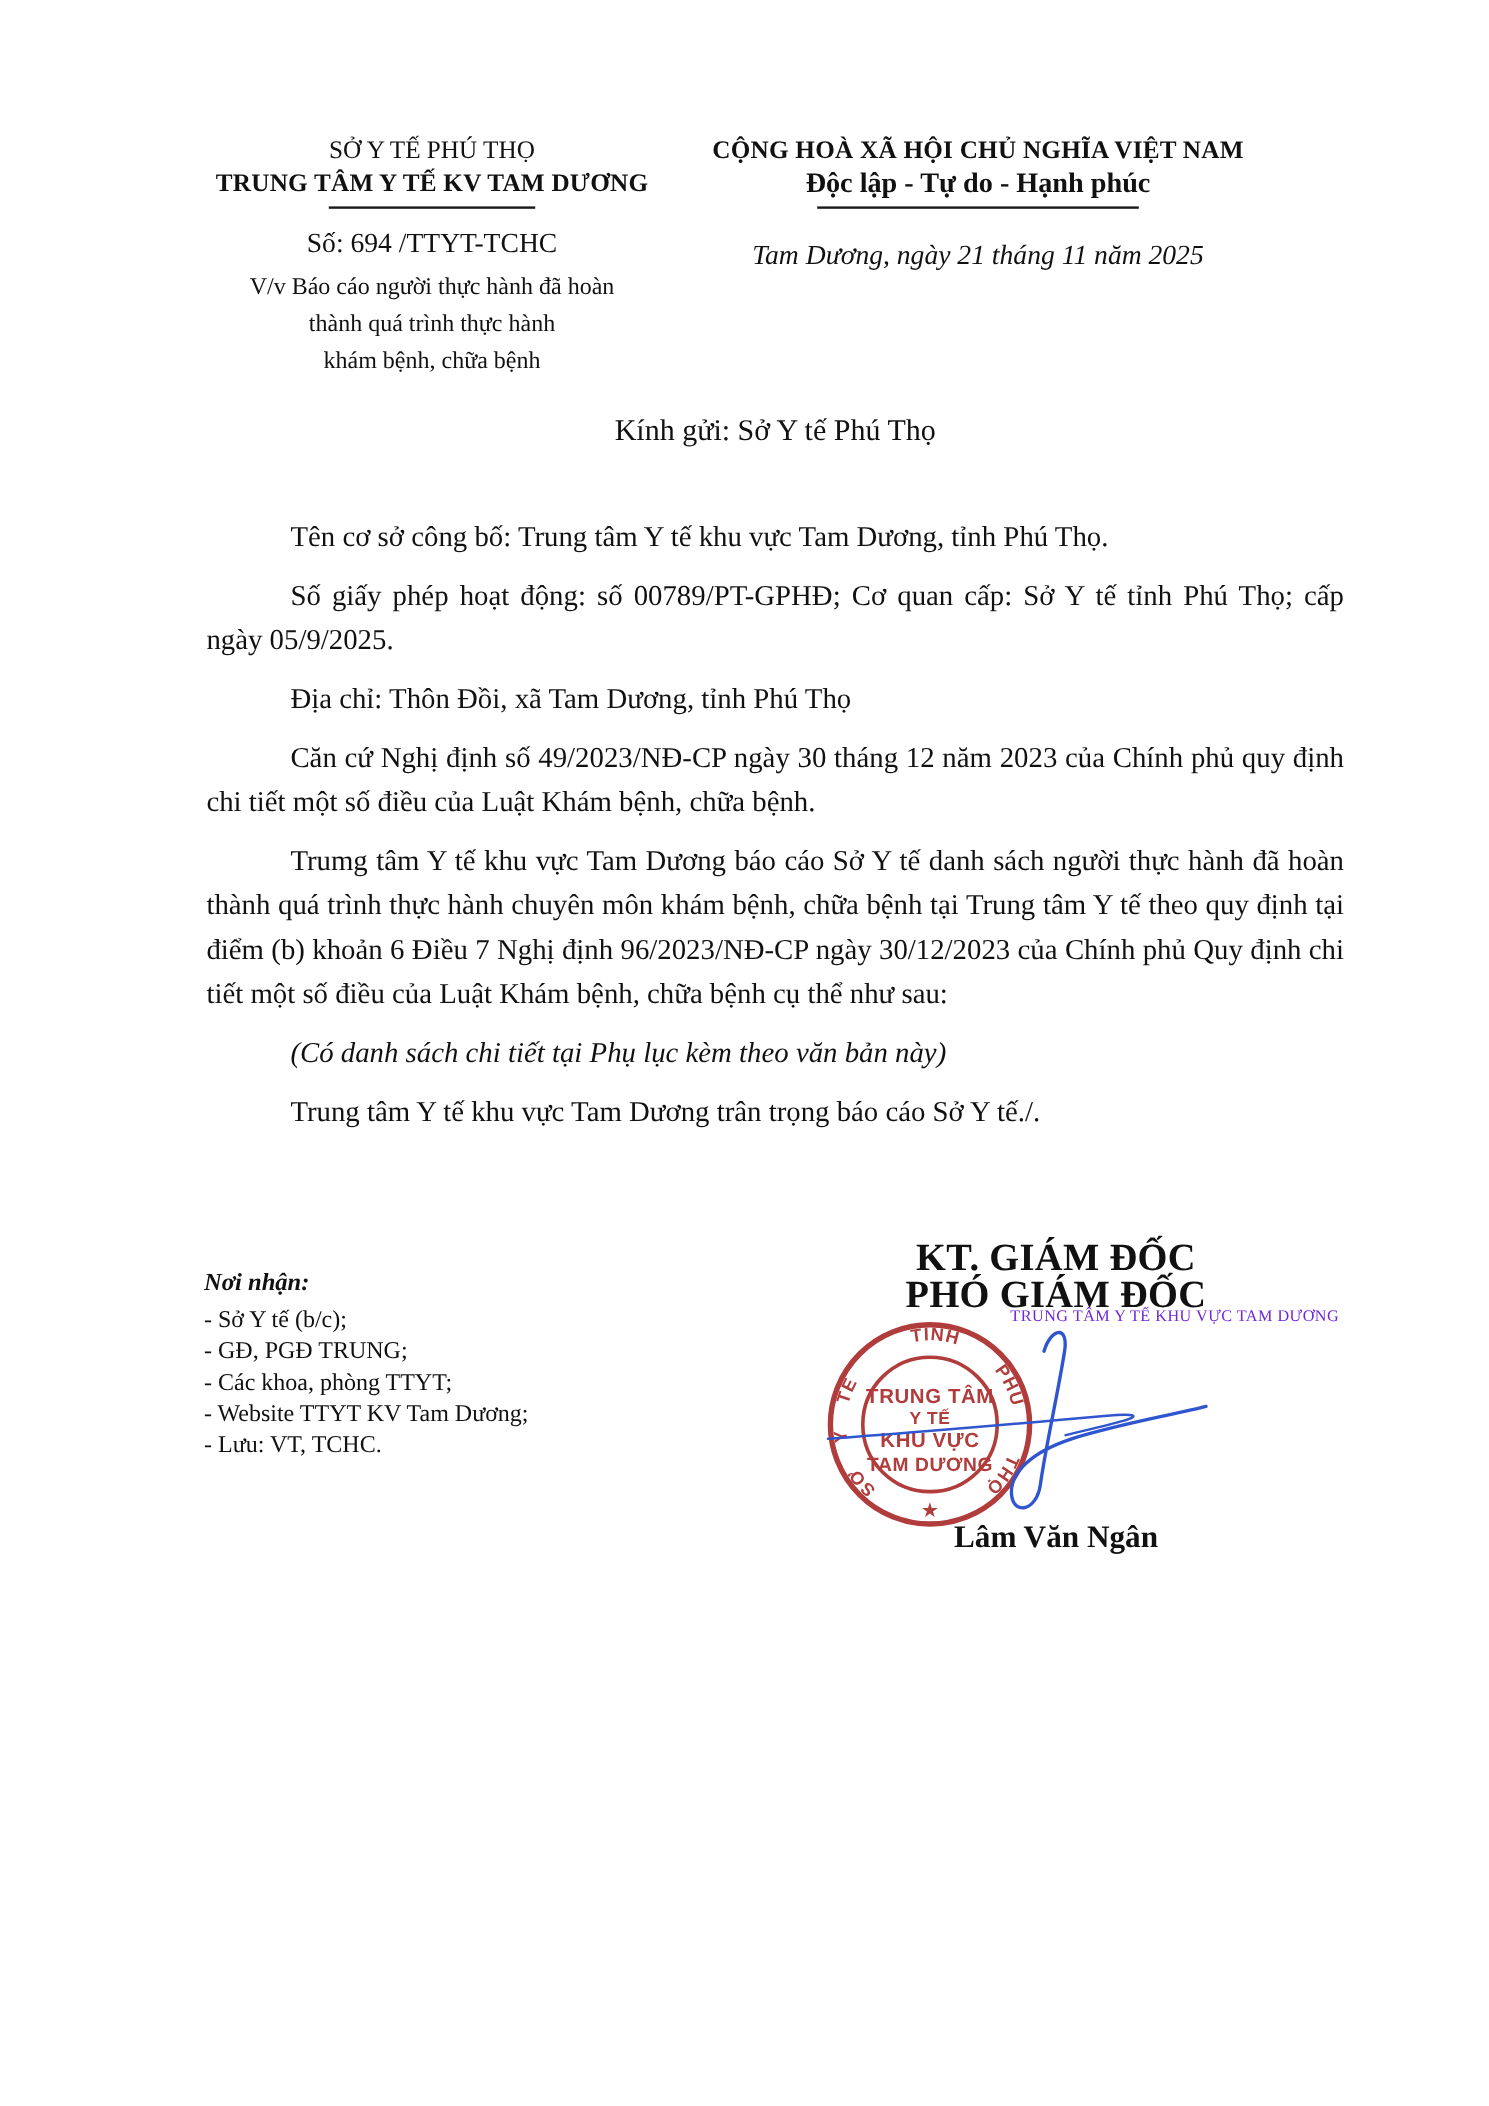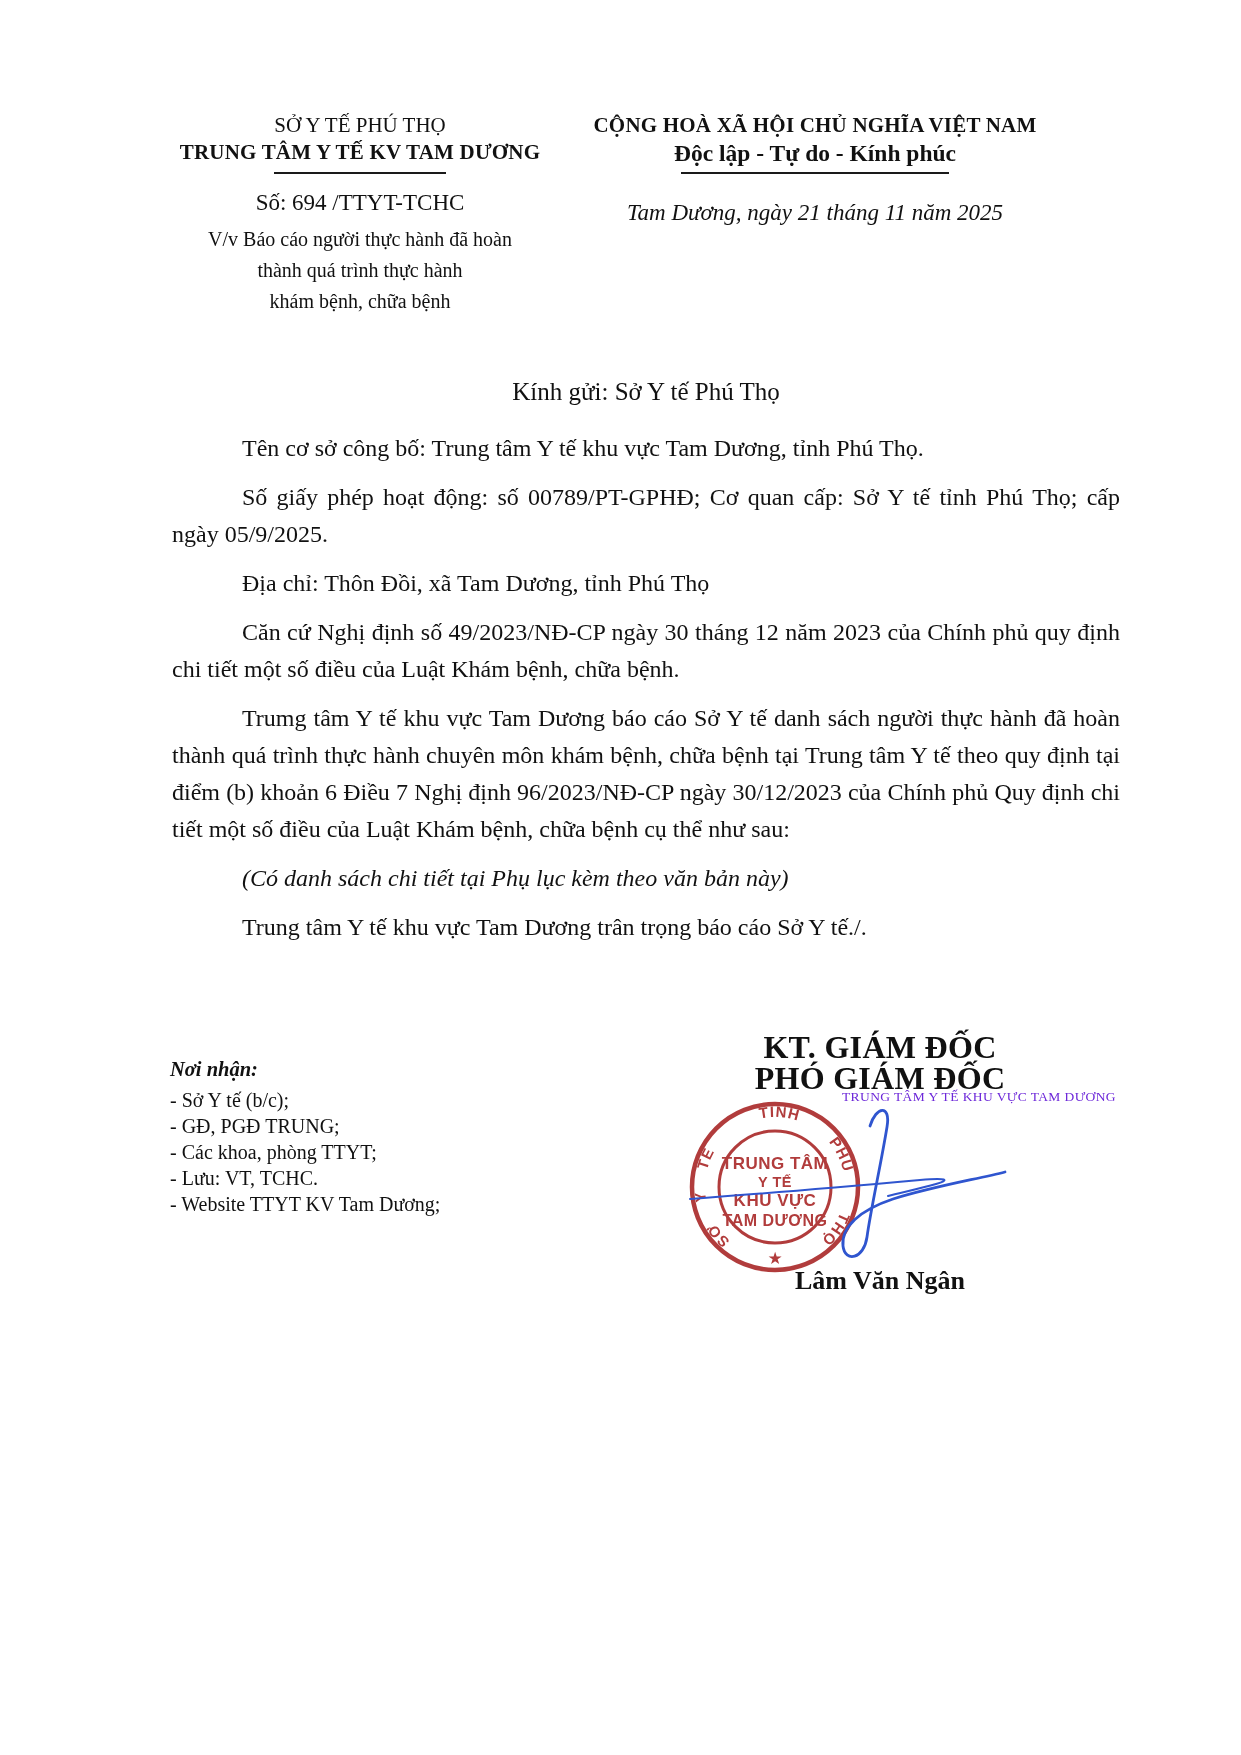--- a/index.html
+++ b/index.html
@@ -33,21 +33,21 @@
   }
   .nat-title { font-size:21px; line-height:27px; font-weight:700; letter-spacing:.2px; }
   .nat-motto { font-size:23.5px; line-height:28px; font-weight:700; }
   .rule-right {
     width:268px; height:2px; background:#1a1a1a; border:none;
     margin:5px auto 0 auto;
   }
   .place-date { font-size:23px; font-style:italic; margin-top:26px; }
   
   .salutation {
-    position:absolute; left:172px; top:378px; width:948px;
+    position:absolute; left:172px; top:346px; width:948px;
     text-align:center; font-size:25px;
   }
   .body-text {
     position:absolute; left:172px; top:430px; width:948px;
     font-size:24px; line-height:37px; text-align:justify;
   }
   .body-text p { text-indent:70px; margin:0 0 12px 0; }
   .body-text p.italic { font-style:italic; text-align:left; }
   
   .recipients {
@@ -84,21 +84,21 @@
     <div class="doc-number">Số: 694  /TTYT-TCHC</div>
     <div class="subject">
       <div>V/v Báo cáo người thực hành đã hoàn</div>
       <div>thành quá trình thực hành</div>
       <div>khám bệnh, chữa bệnh</div>
     </div>
   </div>
 
   <div class="hdr-right">
     <div class="nat-title">CỘNG HOÀ XÃ HỘI CHỦ NGHĨA VIỆT NAM</div>
-    <div class="nat-motto">Độc lập - Tự do - Kính phúc</div>
+    <div class="nat-motto">Độc lập - Tự do - Hạnh phúc</div>
     <div class="rule-right"></div>
     <div class="place-date">Tam Dương, ngày  21  tháng 11 năm 2025</div>
   </div>
 
   <div class="salutation">Kính gửi: Sở Y tế Phú Thọ</div>
 
   <div class="body-text">
     <p>Tên cơ sở công bố: Trung tâm Y tế khu vực Tam Dương, tỉnh Phú Thọ.</p>
     <p>Số giấy phép hoạt động: số 00789/PT-GPHĐ; Cơ quan cấp: Sở Y tế tỉnh Phú Thọ; cấp ngày 05/9/2025.</p>
     <p>Địa chỉ: Thôn Đồi, xã Tam Dương, tỉnh Phú Thọ</p>
@@ -106,22 +106,22 @@
     <p>Trumg tâm Y tế khu vực Tam Dương báo cáo Sở Y tế danh sách người thực hành đã hoàn thành quá trình thực hành chuyên môn khám bệnh, chữa bệnh tại Trung tâm Y tế theo quy định tại điểm  (b) khoản 6 Điều 7 Nghị định 96/2023/NĐ-CP ngày 30/12/2023 của Chính phủ Quy định chi tiết một số điều của Luật Khám bệnh, chữa bệnh cụ thể như sau:</p>
     <p class="italic">(Có danh sách chi tiết tại Phụ lục kèm theo văn bản này)</p>
     <p>Trung tâm Y tế khu vực Tam Dương trân trọng báo cáo Sở Y tế./.</p>
   </div>
 
   <div class="recipients">
     <div class="head">Nơi nhận:</div>
     <div>- Sở Y tế (b/c);</div>
     <div>- GĐ, PGĐ TRUNG;</div>
     <div>- Các khoa, phòng TTYT;</div>
+    <div>- Website TTYT KV Tam Dương;</div>
     <div>- Lưu: VT, TCHC.</div>
-    <div>- Website TTYT KV Tam Dương;</div>
   </div>
 
   <div class="sign-block">
     <div class="sign-title">KT. GIÁM ĐỐC</div>
     <div class="sign-title">PHÓ GIÁM ĐỐC</div>
   </div>
   <div class="digital-org">TRUNG TÂM Y TẾ KHU VỰC TAM DƯƠNG</div>
 
   <div class="stamp-wrap">
     <svg width="180" height="180" viewBox="0 0 180 180">

